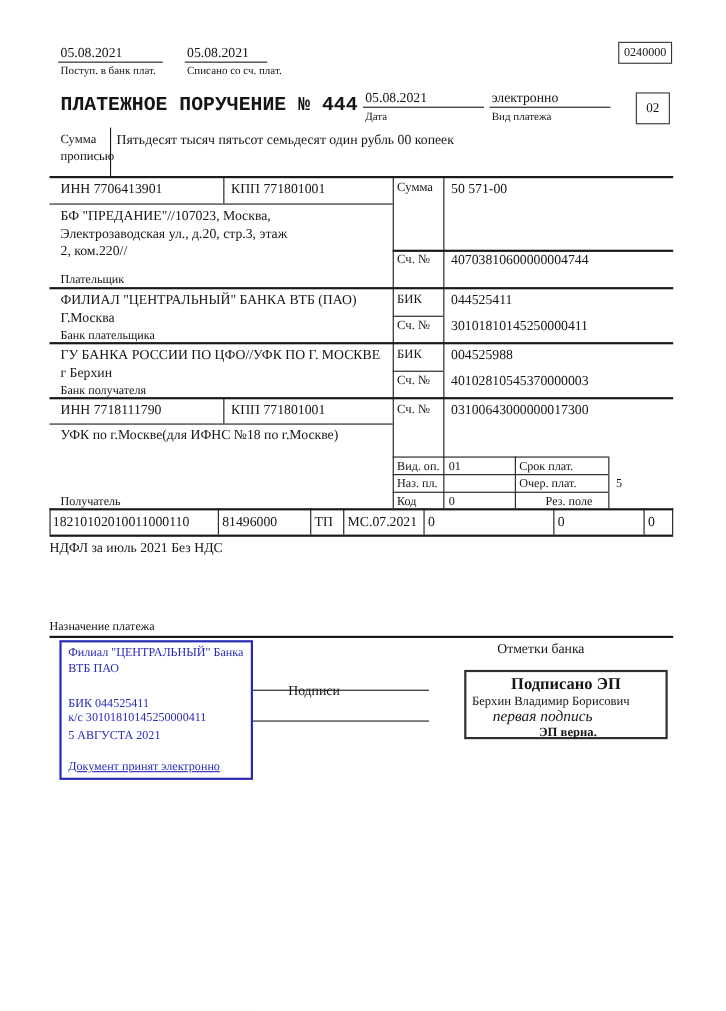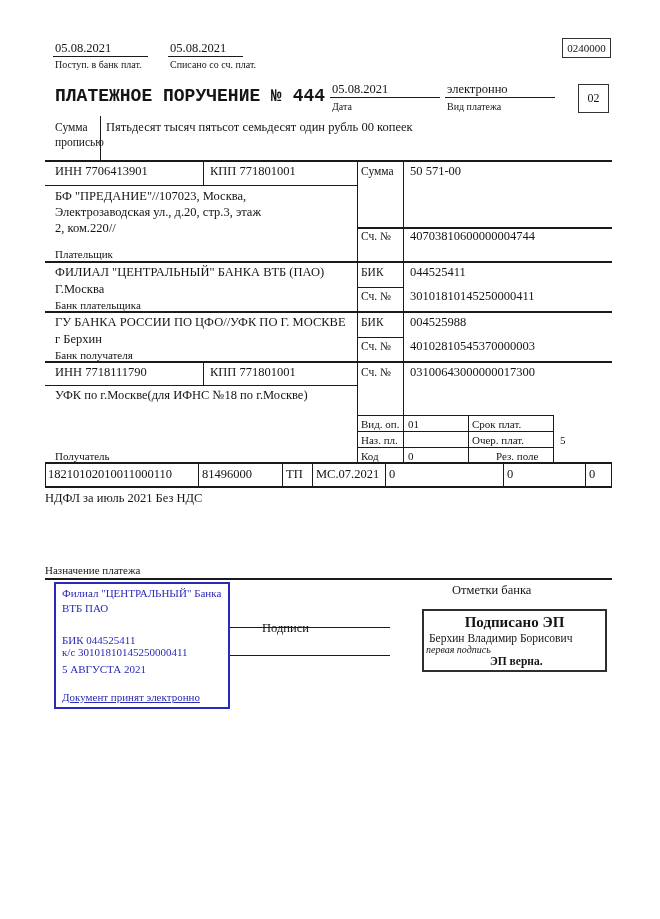--- a/index.html
+++ b/index.html
@@ -14,21 +14,21 @@
   .hl{position:absolute;background:#1a1a1a;height:1px;}
   .hl2{position:absolute;background:#1a1a1a;height:2px;}
   .vl{position:absolute;background:#1a1a1a;width:1px;}
   .box{position:absolute;border:1px solid #333;display:flex;align-items:center;justify-content:center;}
   .title{font-family:Liberation Mono, monospace;font-weight:bold;font-size:18px;white-space:nowrap;}
   .stamp{border:2px solid #2a2ab8;color:#2a2ab8;font-size:11px;line-height:15px;}
   .stamp .sline{position:absolute;left:6px;right:4px;white-space:nowrap;overflow:hidden;}
   .epbox{border:2px solid #2e2e2e;}
   .ep-title{font-weight:bold;font-size:15px;text-align:center;margin-top:3px;}
   .ep-name{font-size:11.5px;margin:1px 0 0 5px;white-space:nowrap;}
-  .ep-sig{font-size:10px;font-style:italic;margin:0 0 0 2px;white-space:nowrap;}
+  .ep-sig{font-size:14px;font-style:italic;margin:0 0 0 24px;white-space:nowrap;}
   .ep-ver{font-size:11.5px;font-weight:bold;margin:0 0 0 66px;white-space:nowrap;}
   .hdr{font-size:12.5px;white-space:nowrap;}
 </style>
 </head>
 <body>
 
 <div class="page">
 
   <div class="abs hdr" style="left:55px;top:41px;">05.08.2021</div>
   <div class="hl" style="left:53px;top:56px;width:95px;"></div>

